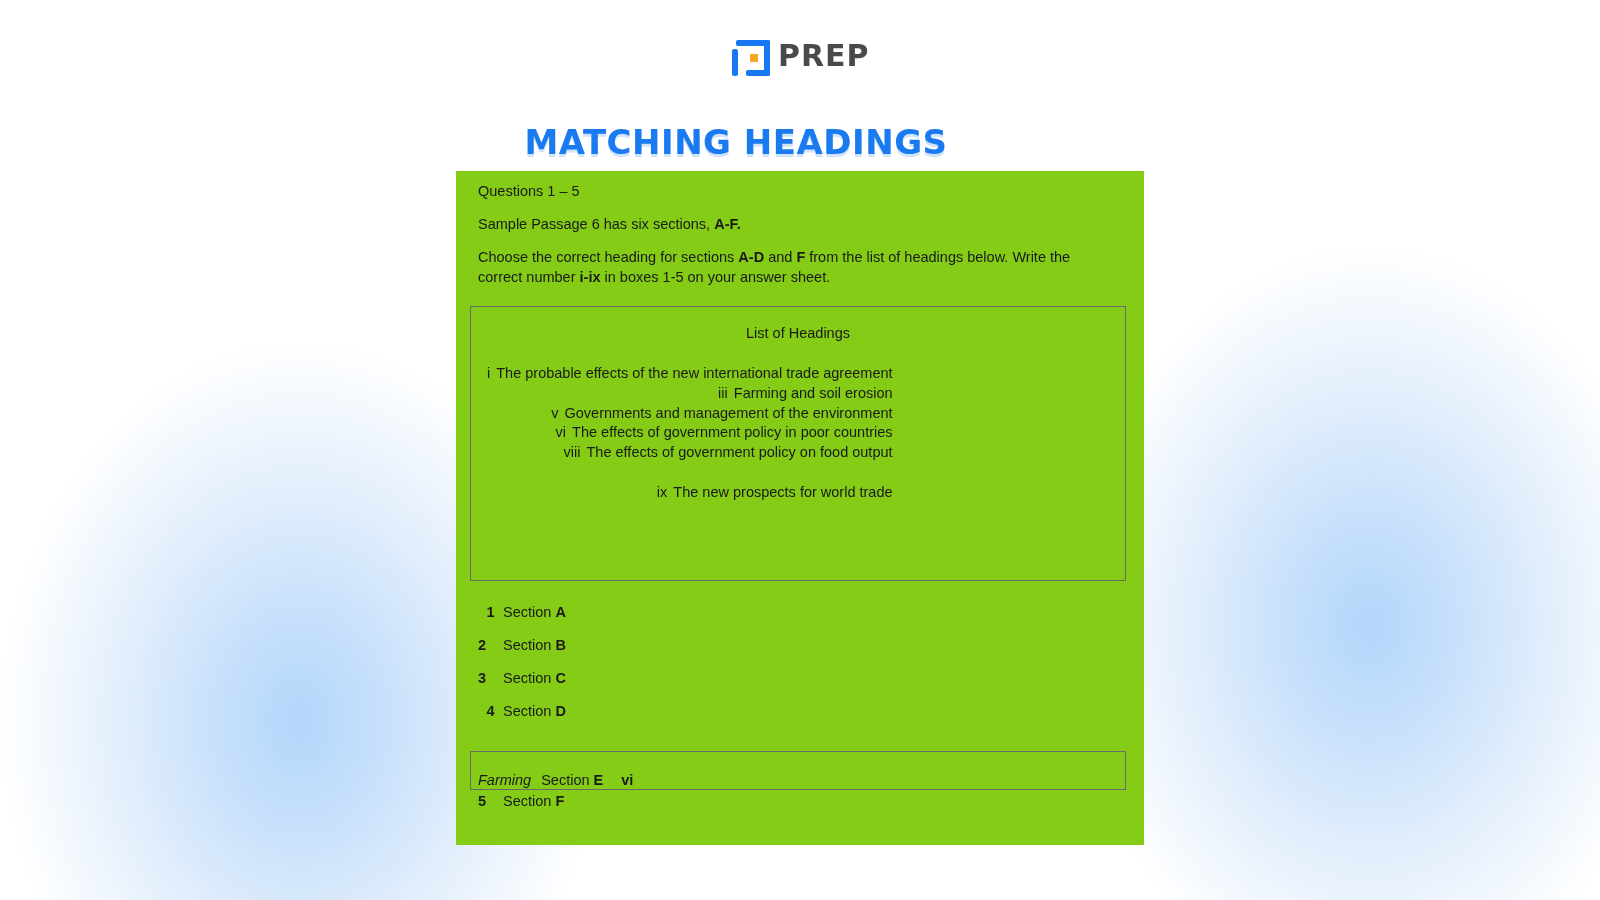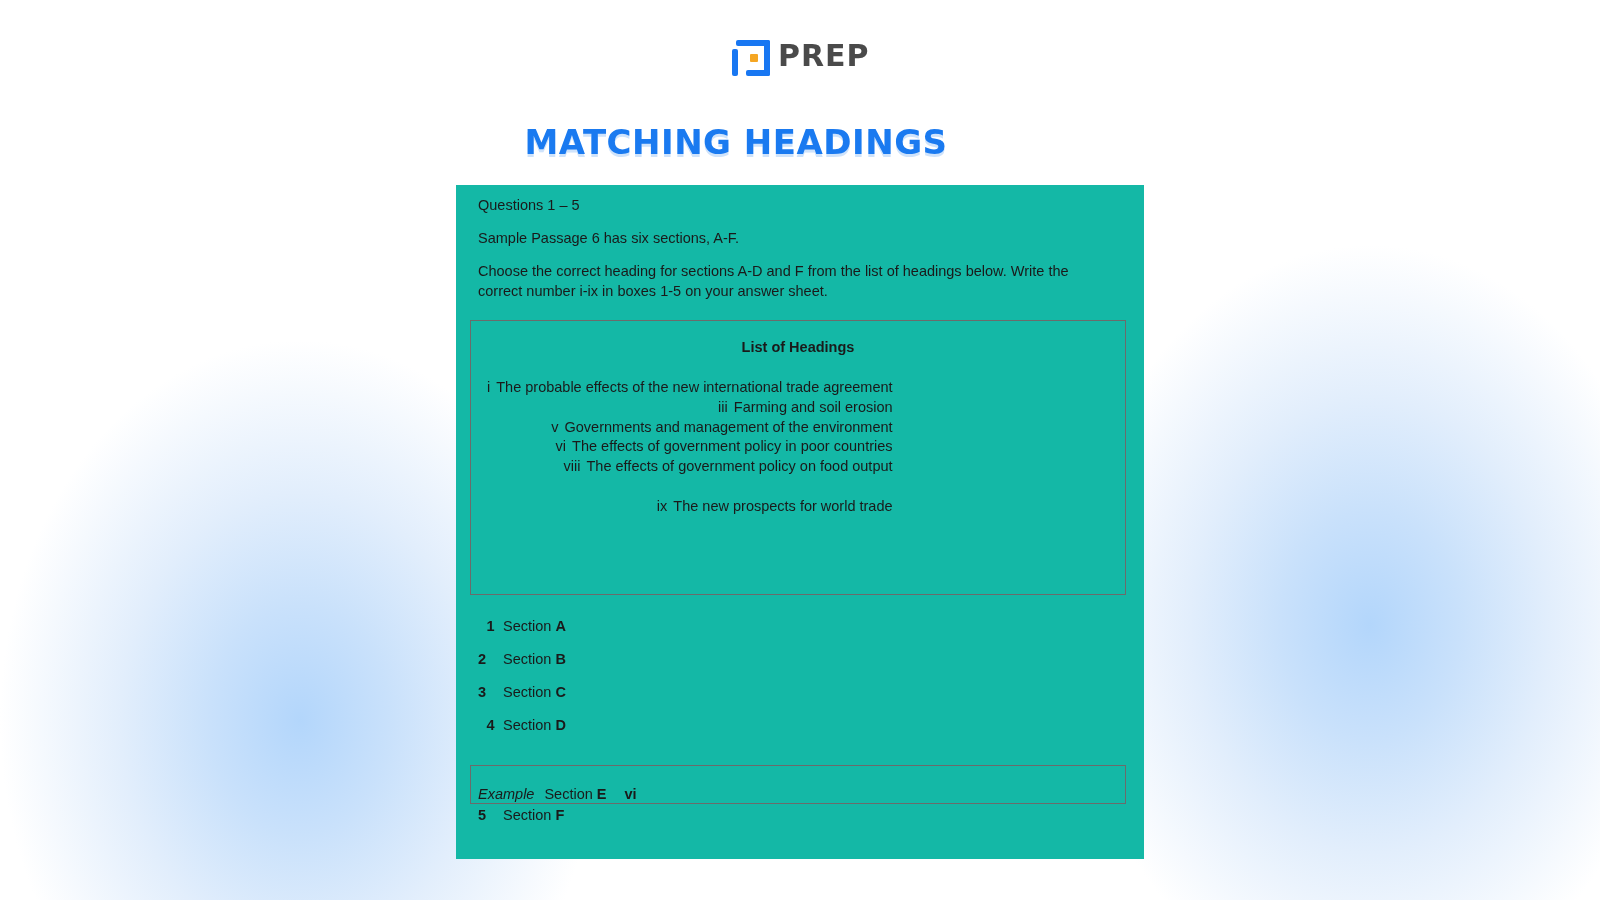--- a/index.html
+++ b/index.html
@@ -74,52 +74,52 @@
       font-size: 34px;
       letter-spacing: 0.5px;
       color: #1a7af0;
       text-shadow: 0 3px 0 #cfe3fb;
     }
 
     
     .doc {
       position: absolute;
       left: 456px;
-      top: 185px;
+      top: 171px;
       width: 688px;
       height: 674px;
-      background: #14b8a6;
+      background: #84cc16;
     }
 
     .p {
       position: absolute;
       left: 22px;
       font-size: 14.5px;
       line-height: 20px;
       color: #1a1a1a;
       white-space: nowrap;
     }
-    .p b { font-weight: normal; }
+    .p b { font-weight: bold; }
 
     .headings-box {
       position: absolute;
       left: 14px;
       top: 135px;
       width: 656px;
       height: 275px;
       border: 1.5px solid #6b6b6b;
       box-sizing: border-box;
     }
     .headings-title {
       position: absolute;
       left: 0;
       width: 100%;
       top: 18px;
       text-align: center;
-      font-weight: bold;
+      font-weight: normal;
       font-size: 14.5px;
     }
     .headings-list {
       position: absolute;
       left: 16px;
       top: 57px;
       margin: 0;
       padding: 0;
       list-style: none;
       text-align: right;
@@ -215,21 +215,21 @@
   </div>
   <div class="question" style="top:499px;">
     <span class="qnum">3</span><span>Section </span><span class="letter">C</span>
   </div>
   <div class="question" style="top:532px;text-align:center;">
     <span class="qnum">4</span><span>Section </span><span class="letter">D</span>
   </div>
 
   <div class="example-box">
     <div class="example-line">
-      <i>Example</i><span>Section </span><span class="letter">E</span><span class="answer">vi</span>
+      <i>Farming</i><span>Section </span><span class="letter">E</span><span class="answer">vi</span>
     </div>
   </div>
 
   <div class="question" style="top:622px;">
     <span class="qnum">5</span><span>Section </span><span class="letter">F</span>
   </div>
 
 </div>
 
 </body></html>

